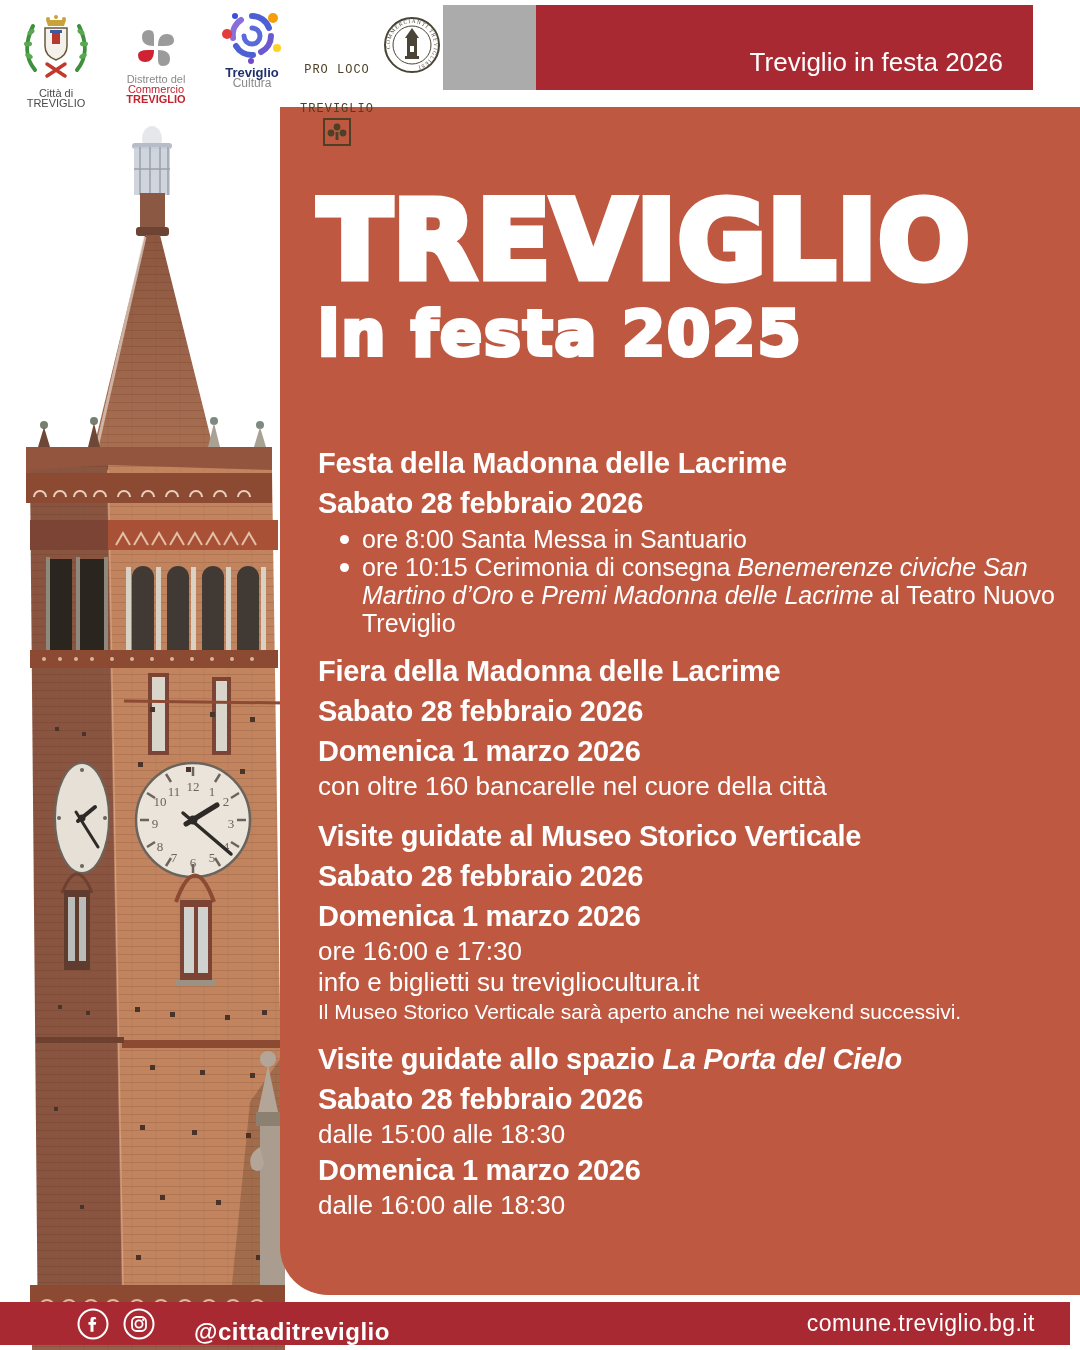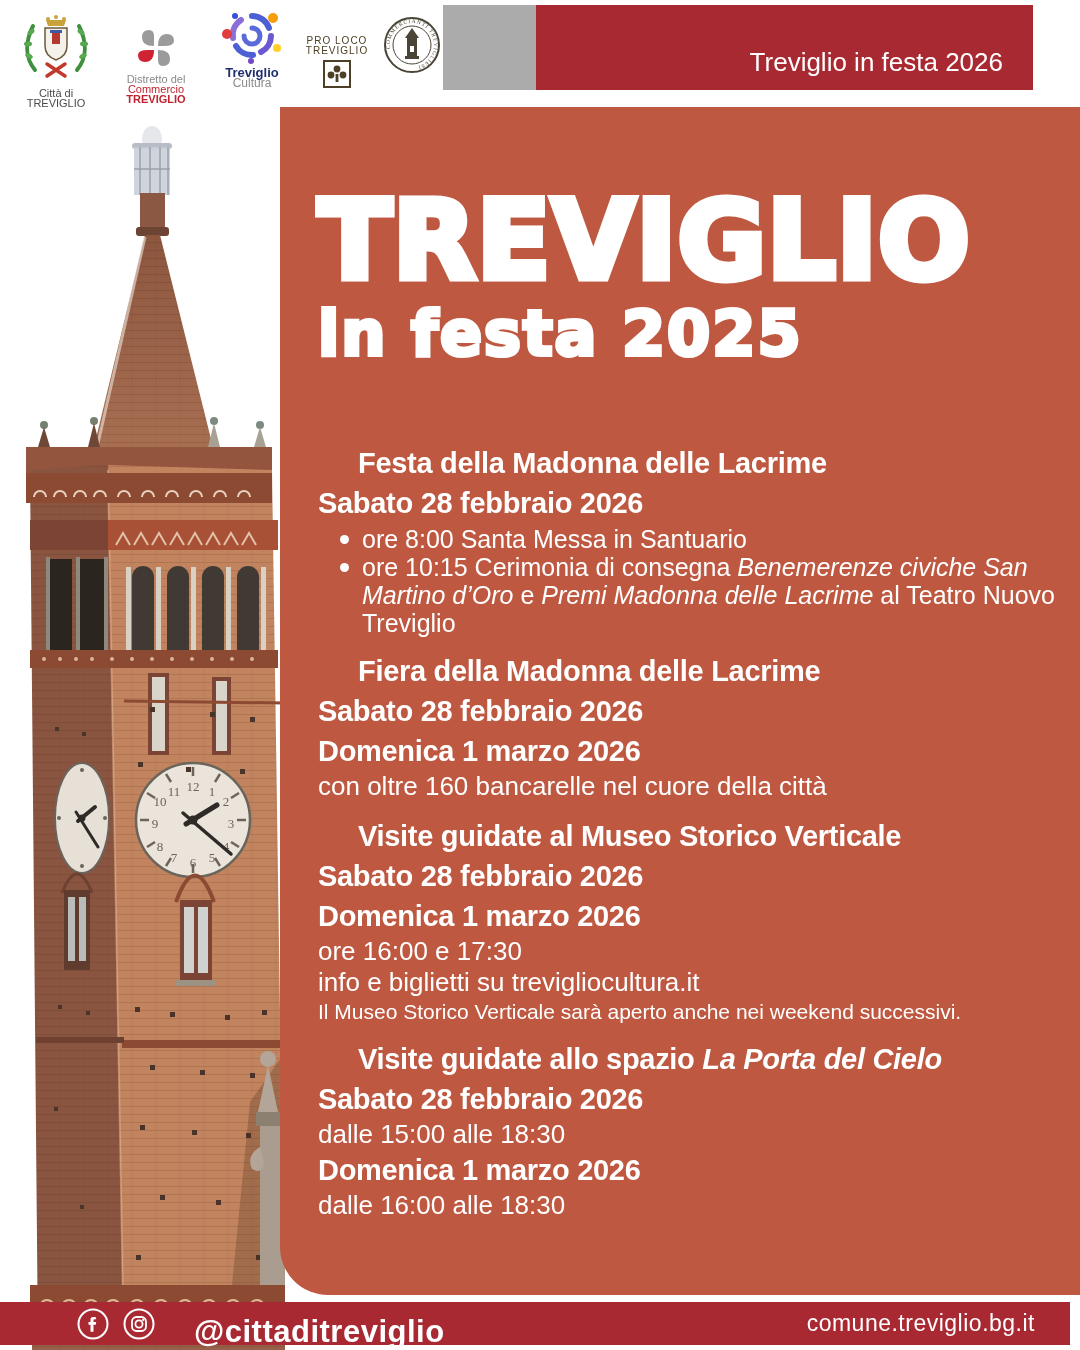--- a/index.html
+++ b/index.html
@@ -8,53 +8,53 @@
   .abs{position:absolute;}
 
   
   .logos-strip{left:0;top:0;width:445px;height:107px;background:#fff;z-index:4;}
   .logo{position:absolute;text-align:center;color:#555;}
   .logo .cap{font-size:11px;line-height:10px;color:#4a4a4a;}
   .logo .cap.red{color:#c22330;font-weight:bold;}
   .logo .cap.gray{color:#8a8a8a;}
   .logo .cap.navy{color:#20306e;font-weight:bold;font-size:13px;}
   .logo .cap.gray2{color:#8a8a8a;font-size:12px;}
-  .logo .cap.serif{font-family:Liberation Sans, sans-serif;color:#4d4026;font-size:10px;letter-spacing:1px;}
+  .logo .cap.serif{font-family:Liberation Mono, monospace;color:#4d4026;font-size:12px;letter-spacing:1px;margin-top:29px;}
   .gray-box{left:443px;top:5px;width:110px;height:85px;background:#ababab;z-index:4;}
   .banner{left:536px;top:5px;width:497px;height:85px;background:#a92933;z-index:4;
           display:flex;align-items:flex-end;justify-content:flex-end;
           padding:0 30px 12px 0;box-sizing:border-box;
           color:#fff;font-size:26px;}
 
   
   .panel{left:280px;top:107px;width:800px;height:1188px;background:#bf5840;
          border-bottom-left-radius:48px;z-index:2;color:#fff;box-sizing:border-box;
          padding:80px 20px 0 38px;}
   .hero-title{font-family:"DejaVu Sans",sans-serif;font-size:108px;font-weight:800;
               line-height:1.0;-webkit-text-stroke:7px #fff;letter-spacing:1px;white-space:nowrap;}
   .hero-sub{font-family:"DejaVu Sans",sans-serif;font-size:62px;font-weight:800;
             line-height:66px;-webkit-text-stroke:4px #fff;letter-spacing:2px;margin-top:6px;}
   .events{margin-top:76px;width:742px;}
   .event + .event{margin-top:14px;}
-  .section-title{font-size:29px;font-weight:700;line-height:40px;letter-spacing:-0.3px;margin-left:40px;}
+  .section-title{font-size:29px;font-weight:700;line-height:40px;letter-spacing:-0.3px;}
   .date{font-size:29px;font-weight:700;line-height:40px;letter-spacing:-0.3px;}
   .plain{font-size:26px;font-weight:400;line-height:31px;}
   .small{font-size:21px;font-weight:400;line-height:27px;}
   .it{font-style:italic;}
   ul.bullets{list-style:none;margin:2px 0 0 0;padding:0 0 0 20px;}
   ul.bullets li{font-size:25px;line-height:28px;position:relative;padding-left:24px;}
   ul.bullets li::before{content:"";position:absolute;left:2px;top:10px;width:9px;height:9px;
                         border-radius:50%;background:#fff;}
   .closing{font-size:29px;font-weight:700;line-height:40px;margin-top:20px;letter-spacing:-0.3px;}
 
   
   .footer{left:0;top:1302px;width:1070px;height:43px;background:#a92933;z-index:5;
           display:flex;align-items:center;color:#fff;box-sizing:border-box;
           padding:0 35px 0 76px;}
-  .footer .handle{font-size:31px;font-weight:600;margin-left:26px;letter-spacing:0.5px;margin-top:17px;}
+  .footer .handle{font-size:24px;font-weight:600;margin-left:26px;letter-spacing:0.5px;margin-top:17px;}
   .footer .site{margin-left:auto;font-size:23px;font-weight:500;letter-spacing:0.5px;}
   .sicon{width:34px;height:34px;margin-right:12px;}
 
   
   .tower{left:0;top:107px;width:285px;height:1243px;z-index:1;}
 </style>
 </head>
 <body>
 
 <svg class="abs tower" viewBox="0 0 285 1243">

